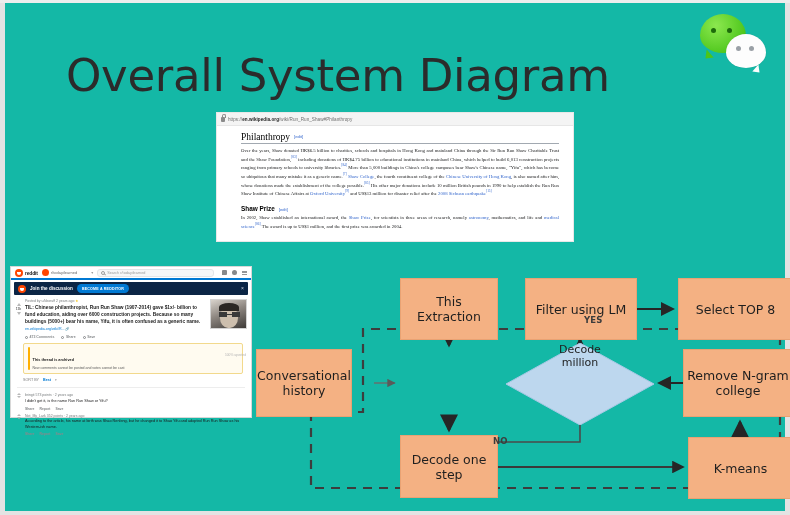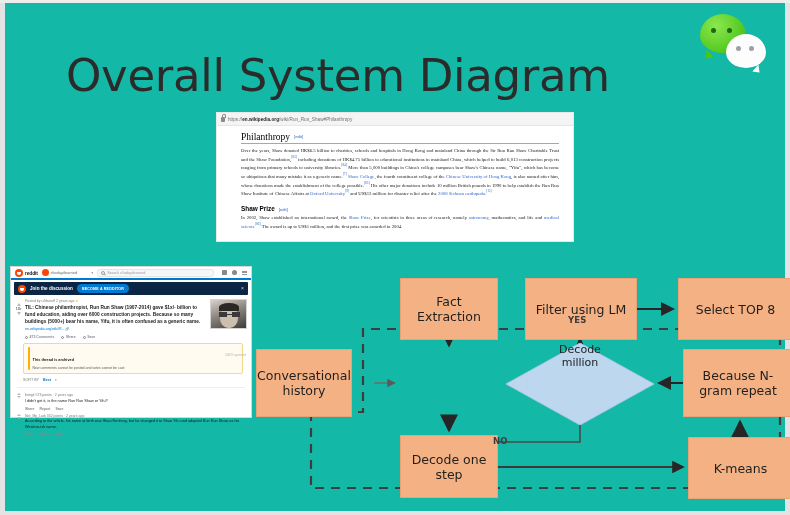--- a/index.html
+++ b/index.html
@@ -388,55 +388,55 @@
 
       <line x1="490" y1="192" x2="490" y2="177" stroke="#262626" stroke-width="2.6" marker-end="url(#ah)"></line>
 
       <line x1="433" y1="138" x2="409" y2="138" stroke="#262626" stroke-width="2" marker-end="url(#ah)"></line>
 
       <path d="M113 167 L113 243 L534 243 L534 84 L113 84 L113 167" fill="none" stroke="#3d3d3d" stroke-width="2" stroke-dasharray="9 7" transform="translate(0,0)" style="display:none"></path>
       <polyline points="61,167 61,243 530,243 530,84 113,84 113,167 61,167" fill="none" stroke="#3d3d3d" stroke-width="2.2" stroke-dasharray="9 7"></polyline>
     </svg>
 
     <div class="node" style="left:150px;top:33px;width:98px;height:62px;">
-      <span>Fact Extraction</span>
+      <span>This Extraction</span>
     </div>
 
     <div class="node" style="left:275px;top:33px;width:112px;height:62px;">
       <span>Filter using LM</span>
     </div>
 
     <div class="node" style="left:428px;top:33px;width:115px;height:62px;">
       <span>Select TOP 8</span>
     </div>
 
     <div class="node" style="left:6px;top:104px;width:96px;height:68px;">
       <span>Conversational history</span>
     </div>
 
 
     <div class="node" style="left:433px;top:104px;width:110px;height:68px;">
-      <span>Because N-gram repeat</span>
+      <span>Remove N-gram college</span>
     </div>
 
     <div class="node" style="left:150px;top:190px;width:98px;height:63px;justify-content:center;">
       <span>Decode one step</span>
     </div>
 
     <div class="node" style="left:438px;top:192px;width:105px;height:62px;">
       <span>K-means</span>
     </div>
 
     <div class="diamond-wrap" style="left:256px;top:98px;width:148px;height:82px;">
       <svg width="148" height="82" viewBox="0 0 148 82">
         <polygon points="74,0 148,41 74,82 0,41" fill="#BDD7EE" stroke="#a8c8e4" stroke-width="1"></polygon>
       </svg>
       <div class="diamond-label">
         <span>Decode</span>
         <span>million</span>
       </div>
     </div>
 
-    <div class="edge-label" style="left:318px;top:70px;">YES</div>
+    <div class="edge-label" style="left:334px;top:70px;">YES</div>
     <div class="edge-label" style="left:243px;top:191px;">NO</div>
   </div>
 
 </div>
 
 </body></html>

